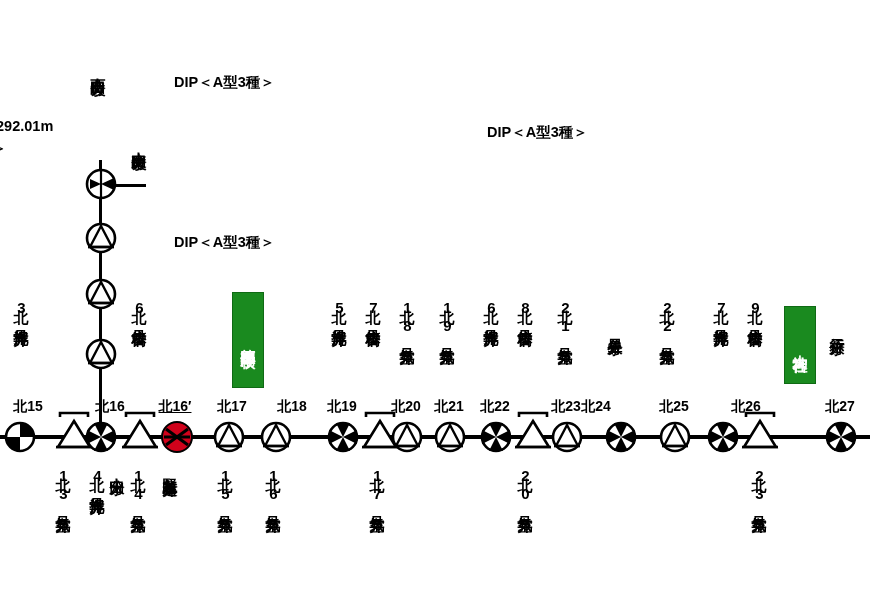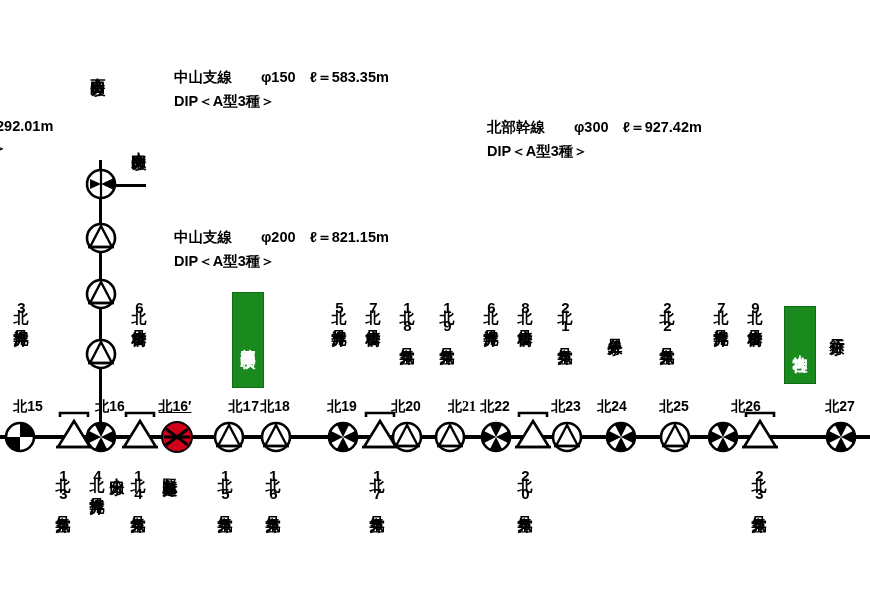--- a/index.html
+++ b/index.html
@@ -70,31 +70,28 @@
   <div class="mainline"></div>
   <div class="branchline"></div>
   <div class="branch-stub"></div>
 
   <div class="annot" style="left:-8px;top:118px;text-align:left;">
     <span class="l1">,292.01m</span>
     <span class="l2" style="text-align:left;">＞</span>
   </div>
 
   <div class="annot" style="left:174px;top:68px;">
-    <span class="l1">中山支線　　φ150　ℓ＝583.35m</span>
     <span class="l2">DIP＜A型3種＞</span>
   </div>
 
   <div class="annot" style="left:174px;top:228px;">
-    <span class="l1">中山支線　　φ200　ℓ＝821.15m</span>
     <span class="l2">DIP＜A型3種＞</span>
   </div>
 
   <div class="annot" style="left:487px;top:118px;">
-    <span class="l1">北部幹線　　φ300　ℓ＝927.42m</span>
     <span class="l2">DIP＜A型3種＞</span>
   </div>
 
   <div class="vlabel" style="left:91px;top:66px;">中山西分岐</div>
   <div class="vlabel" style="left:132px;top:140px;">中山東分岐</div>
   <div class="vlabel" style="left:132px;top:298px;">北6号水管橋</div>
 
   <div class="sym s-branchvalve" style="left:84px;top:167px;">
     <svg width="34" height="34" viewBox="0 0 34 34">
       <circle cx="17" cy="17" r="14" fill="#fff" stroke="#000" stroke-width="2.6"></circle>
@@ -151,28 +148,28 @@
   <div class="vlabel" style="left:163px;top:466px;">緊急遮断弁</div>
   <div class="vlabel" style="left:218px;top:466px;">北15号空気弁</div>
   <div class="vlabel" style="left:266px;top:466px;">北16号空気弁</div>
   <div class="vlabel" style="left:370px;top:466px;">北17号空気弁</div>
   <div class="vlabel" style="left:518px;top:466px;">北20号空気弁</div>
   <div class="vlabel" style="left:752px;top:466px;">北23号空気弁</div>
 
   <div class="stn" style="left:8px;top:398px;width:40px;">北15</div>
   <div class="stn" style="left:90px;top:398px;width:40px;">北16</div>
   <div class="stn" style="left:152px;top:398px;width:46px;text-decoration:underline;">北16′</div>
-  <div class="stn" style="left:224px;top:398px;width:40px;font-family:Liberation Mono, monospace;">北17</div>
-  <div class="stn" style="left:255px;top:398px;width:40px;">北18</div>
+  <div class="stn" style="left:212px;top:398px;width:40px;">北17</div>
+  <div class="stn" style="left:272px;top:398px;width:40px;">北18</div>
   <div class="stn" style="left:322px;top:398px;width:40px;">北19</div>
   <div class="stn" style="left:386px;top:398px;width:40px;">北20</div>
-  <div class="stn" style="left:442px;top:398px;width:40px;font-family:Liberation Serif, serif;">北21</div>
+  <div class="stn" style="left:429px;top:398px;width:40px;">北21</div>
   <div class="stn" style="left:475px;top:398px;width:40px;">北22</div>
   <div class="stn" style="left:546px;top:398px;width:40px;">北23</div>
-  <div class="stn" style="left:592px;top:398px;width:40px;">北24</div>
+  <div class="stn" style="left:576px;top:398px;width:40px;">北24</div>
   <div class="stn" style="left:654px;top:398px;width:40px;">北25</div>
   <div class="stn" style="left:726px;top:398px;width:40px;">北26</div>
   <div class="stn" style="left:820px;top:398px;width:40px;">北27</div>
 
   <div class="sym s-quart" style="left:3px;top:420px;">
     <svg width="34" height="34" viewBox="0 0 34 34">
       <circle cx="17" cy="17" r="14" fill="#fff" stroke="#000" stroke-width="2.6"></circle>
       <path d="M17 17 L17 3 A14 14 0 0 1 31 17 Z" fill="#000"></path>
       <path d="M17 17 L17 31 A14 14 0 0 1 3 17 Z" fill="#000"></path>
     </svg>

